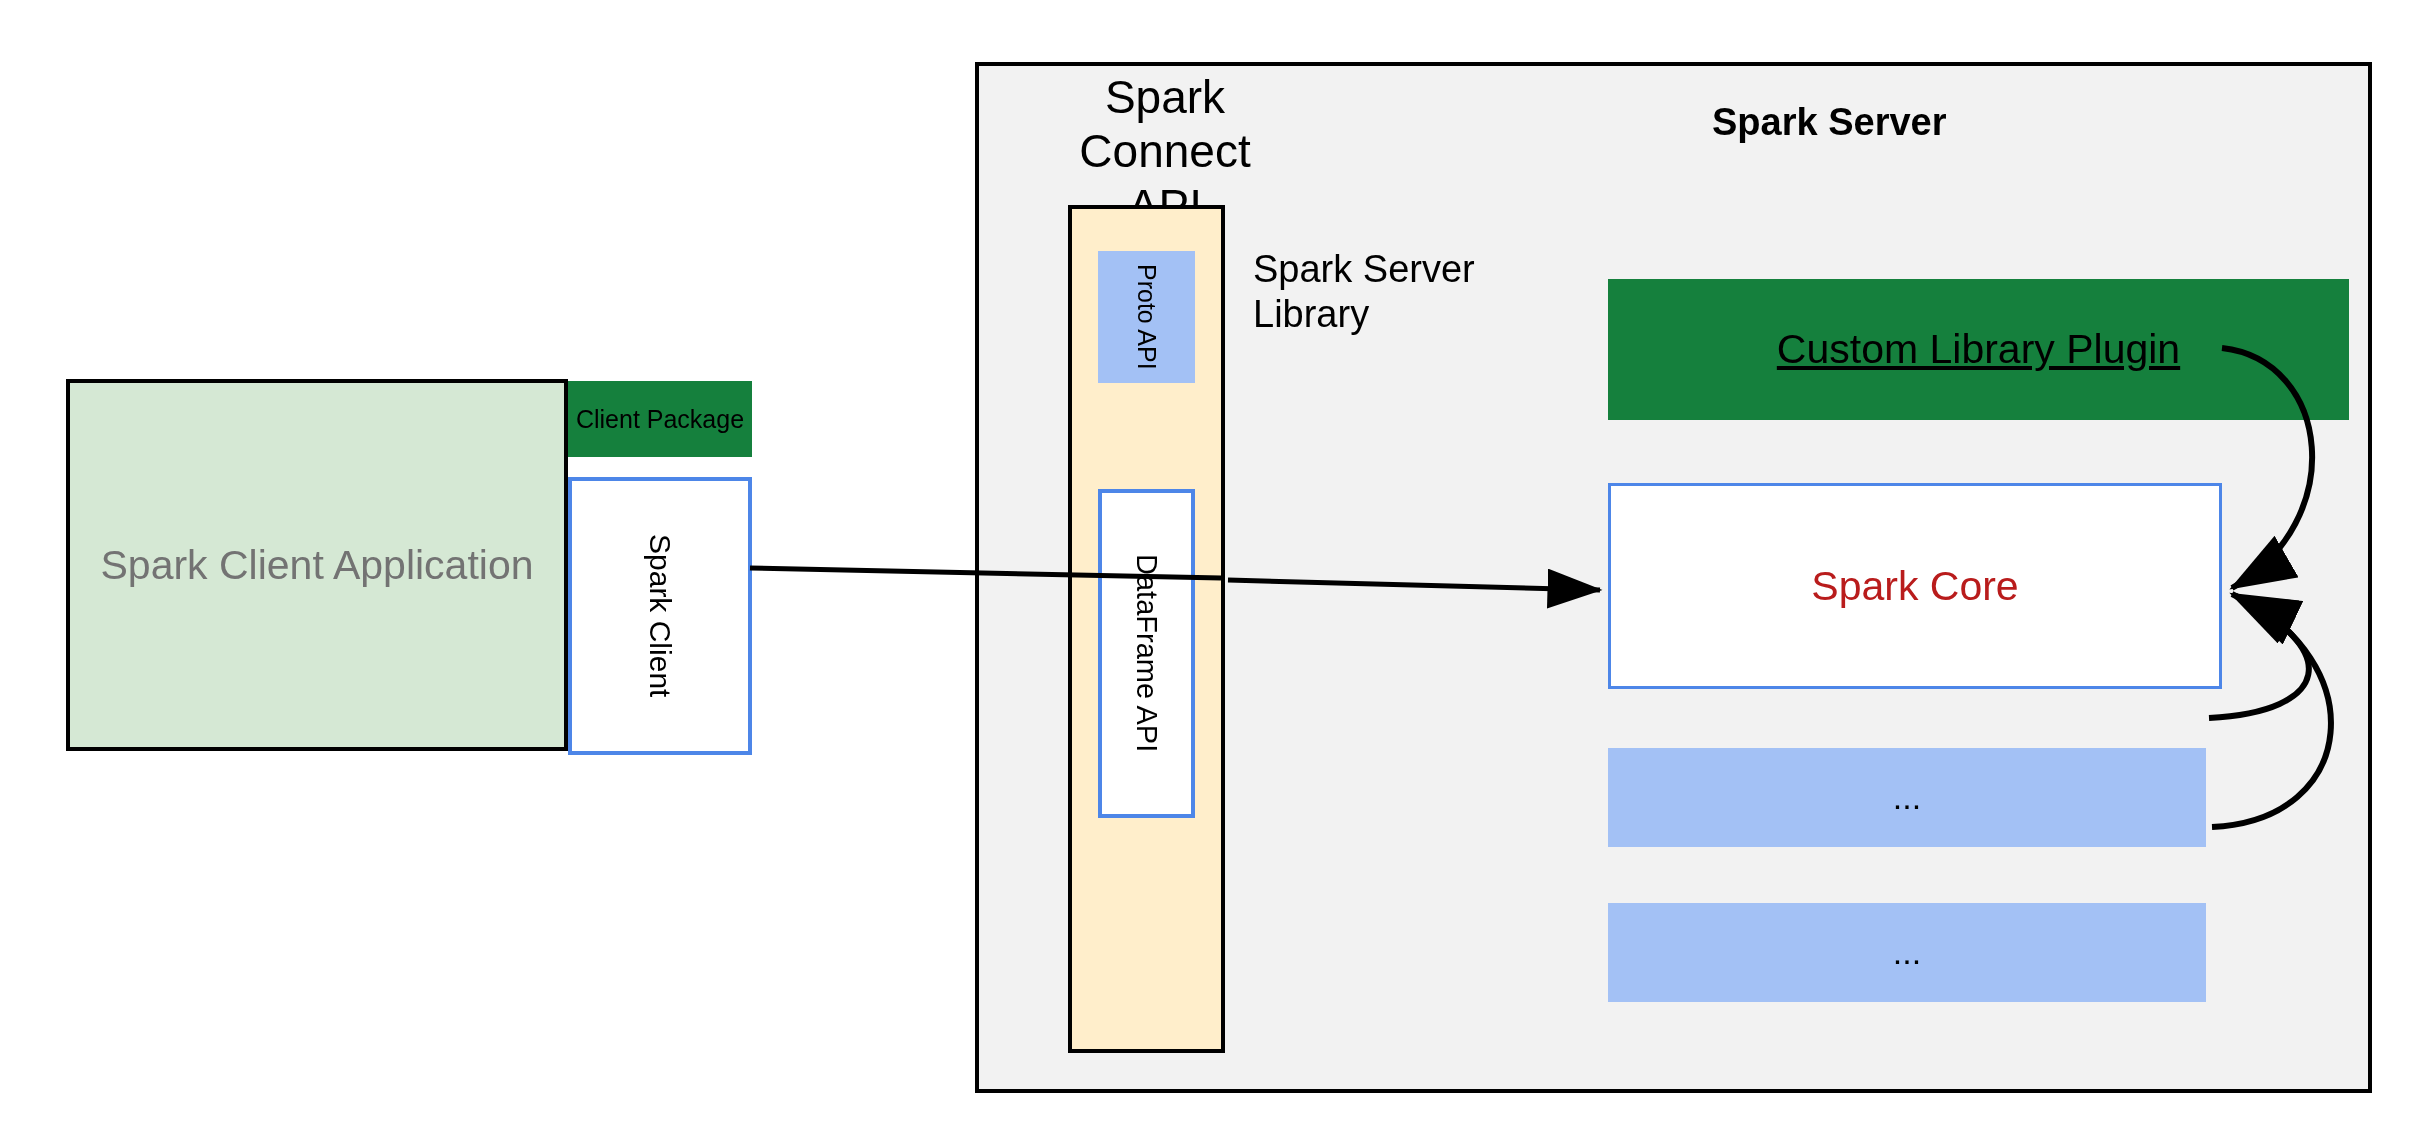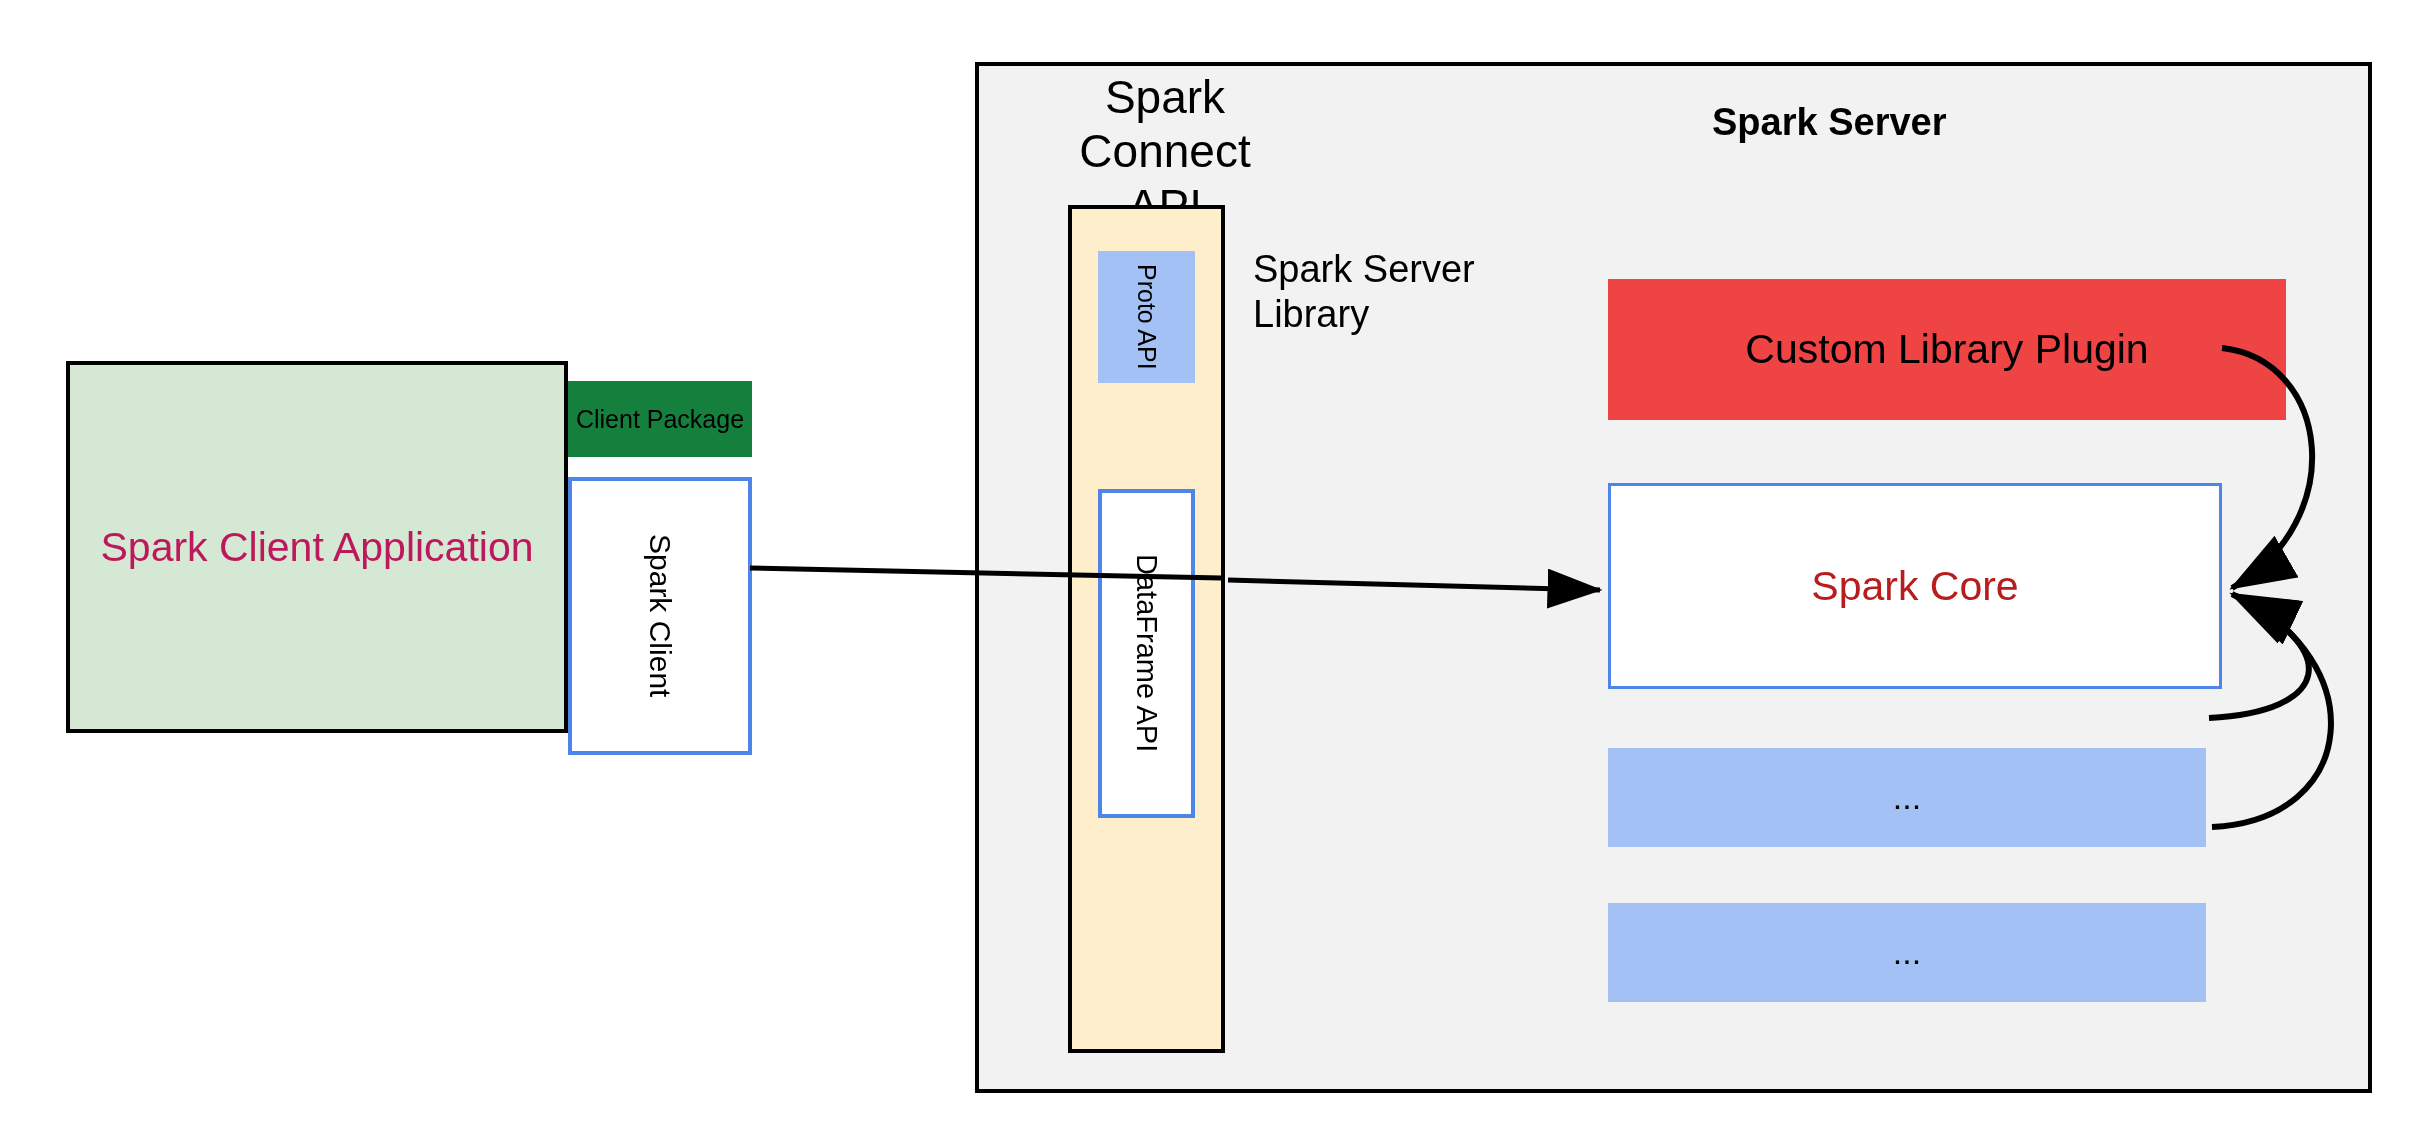--- a/index.html
+++ b/index.html
@@ -24,25 +24,25 @@
   }
   .ctr {
     display: flex;
     align-items: center;
     justify-content: center;
     text-align: center;
   }
 
   
   #client-app {
-    left: 66px; top: 361px; width: 502px; height: 372px;
+    left: 66px; top: 379px; width: 502px; height: 372px;
     background: #d5e8d4;
     border: 4px solid #000000;
     font-size: 41px;
-    color: #be185d;
+    color: #737373;
   }
   #client-package {
     left: 568px; top: 381px; width: 184px; height: 76px;
     background: #15803d;
     font-size: 25px;
     color: #000000;
   }
   #spark-client {
     left: 568px; top: 477px; width: 184px; height: 278px;
     background: #ffffff;
@@ -93,24 +93,25 @@
   }
   #dataframe-api {
     left: 1098px; top: 489px; width: 97px; height: 329px;
     background: #ffffff;
     border: 4px solid #4d86e8;
     font-size: 29px;
   }
 
   
   #custom-library-plugin {
-    left: 1608px; top: 279px; width: 678px; height: 141px;
-    background: #ef4444;
+    left: 1608px; top: 279px; width: 741px; height: 141px;
+    background: #15803d;
     font-size: 41px;
     color: #000000;
+    text-decoration: underline;
   }
   #spark-core {
     left: 1608px; top: 483px; width: 614px; height: 206px;
     background: #ffffff;
     border: 3px solid #4d86e8;
     font-size: 41px;
     color: #b91c1c;
   }
   #ellipsis-1 {
     left: 1608px; top: 748px; width: 598px; height: 99px;

